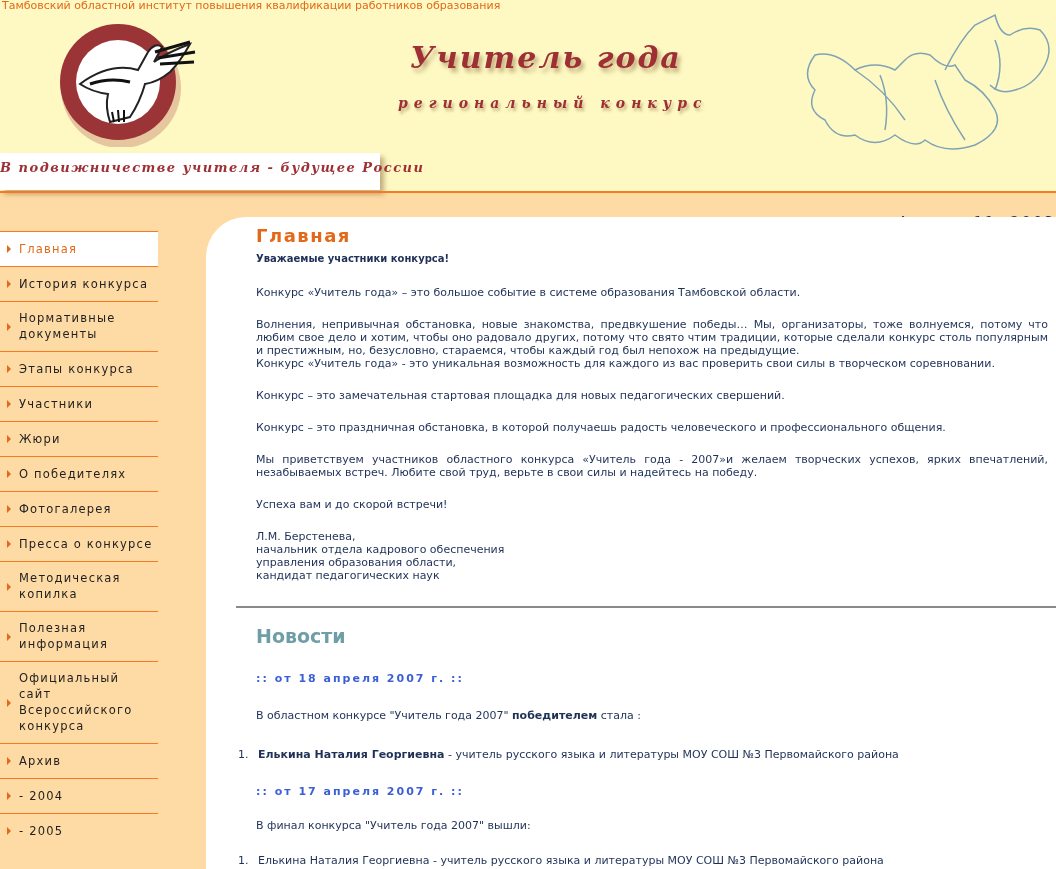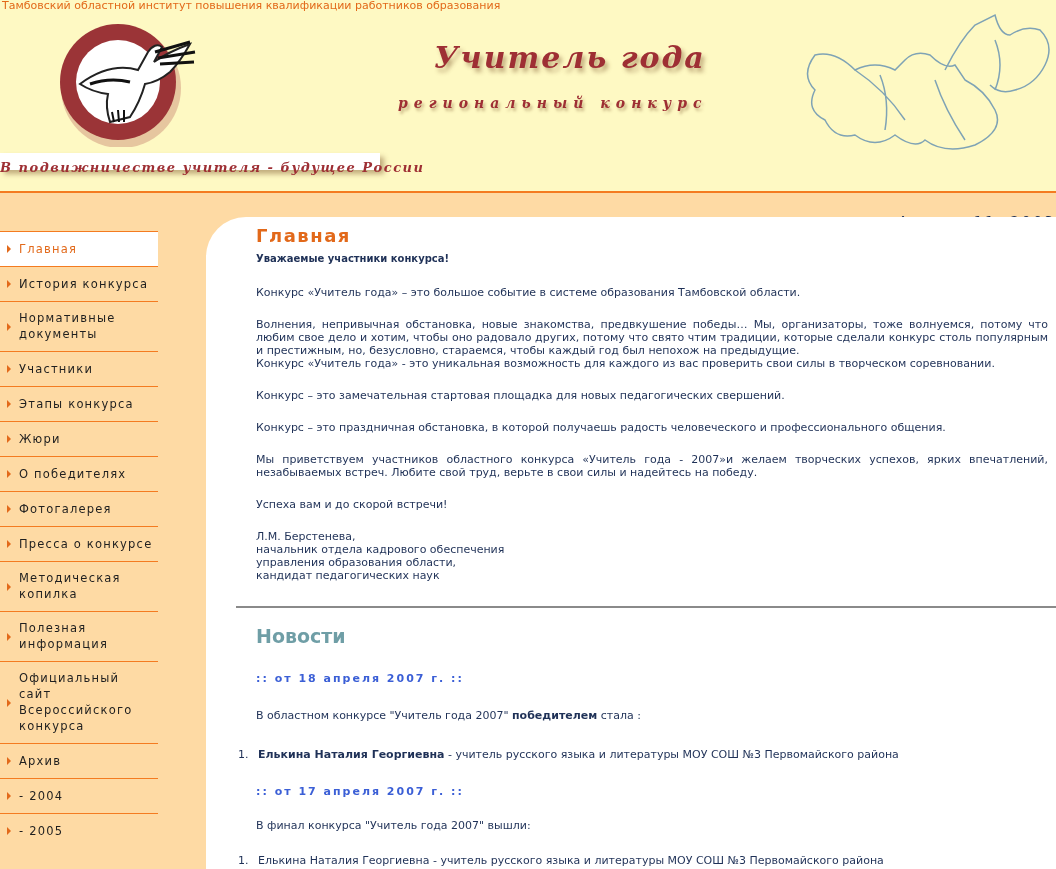--- a/index.html
+++ b/index.html
@@ -12,30 +12,30 @@
   
   .header { position: absolute; left: 0; top: 0; width: 1056px; height: 192px; background: #fef9c3; }
   .institute {
     position: absolute; left: 2px; top: -1px; font-size: 11px; color: #e2691a;
     font-family: "DejaVu Sans", sans-serif; white-space: nowrap;
   }
   .logo { position: absolute; left: 50px; top: 22px; width: 150px; height: 125px; }
   .title-main {
     position: absolute; left: 410px; top: 40px; font-family: "DejaVu Serif", serif;
     font-style: italic; font-weight: bold; font-size: 30px; color: #9e2f34;
-    letter-spacing: 2px; text-shadow: 3px 4px 4px rgba(120,80,40,0.45); white-space: nowrap; margin-left: 24px;
+    letter-spacing: 2px; text-shadow: 3px 4px 4px rgba(120,80,40,0.45); white-space: nowrap;
   }
   .title-sub {
     position: absolute; left: 398px; top: 95px; font-family: "DejaVu Serif", serif;
     font-style: italic; font-weight: bold; font-size: 14px; color: #9e2f34;
     letter-spacing: 6px; text-shadow: 2px 3px 3px rgba(120,80,40,0.4); white-space: nowrap;
   }
   .leaves { position: absolute; left: 795px; top: 10px; width: 261px; height: 145px; }
   .motto {
-    position: absolute; left: 0; top: 153px; width: 380px; height: 17px; background: #fff;
+    position: absolute; left: 0; top: 153px; width: 380px; height: 37px; background: #fff;
     box-shadow: 4px 4px 5px rgba(120,80,40,0.45);
     font-family: "DejaVu Serif", serif; font-style: italic; font-weight: bold;
     color: #9e2f34; font-size: 13px; letter-spacing: 1.5px; line-height: 29px; padding-left: 0px; white-space: nowrap;
   }
   .header-line { position: absolute; left: 0; top: 191px; width: 1056px; height: 2px; background: #f47b20; }
   .date {
     position: absolute; right: 0; top: 213px; font-size: 14px; color: #1f3157;
     letter-spacing: 2.5px; white-space: nowrap;
   }
   
@@ -111,25 +111,25 @@
   <div class="nav-item">
       <span class="arrow"></span>
       <span>История конкурса</span>
     </div>
   <div class="nav-item" style="min-height:50px">
       <span class="arrow"></span>
       <span>Нормативные документы</span>
     </div>
   <div class="nav-item">
       <span class="arrow"></span>
+      <span>Этапы конкурса</span>
+    </div>
+  <div class="nav-item">
+      <span class="arrow"></span>
       <span>Участники</span>
-    </div>
-  <div class="nav-item">
-      <span class="arrow"></span>
-      <span>Этапы конкурса</span>
     </div>
   <div class="nav-item">
       <span class="arrow"></span>
       <span>Жюри</span>
     </div>
   <div class="nav-item">
       <span class="arrow"></span>
       <span>О победителях</span>
     </div>
   <div class="nav-item">

